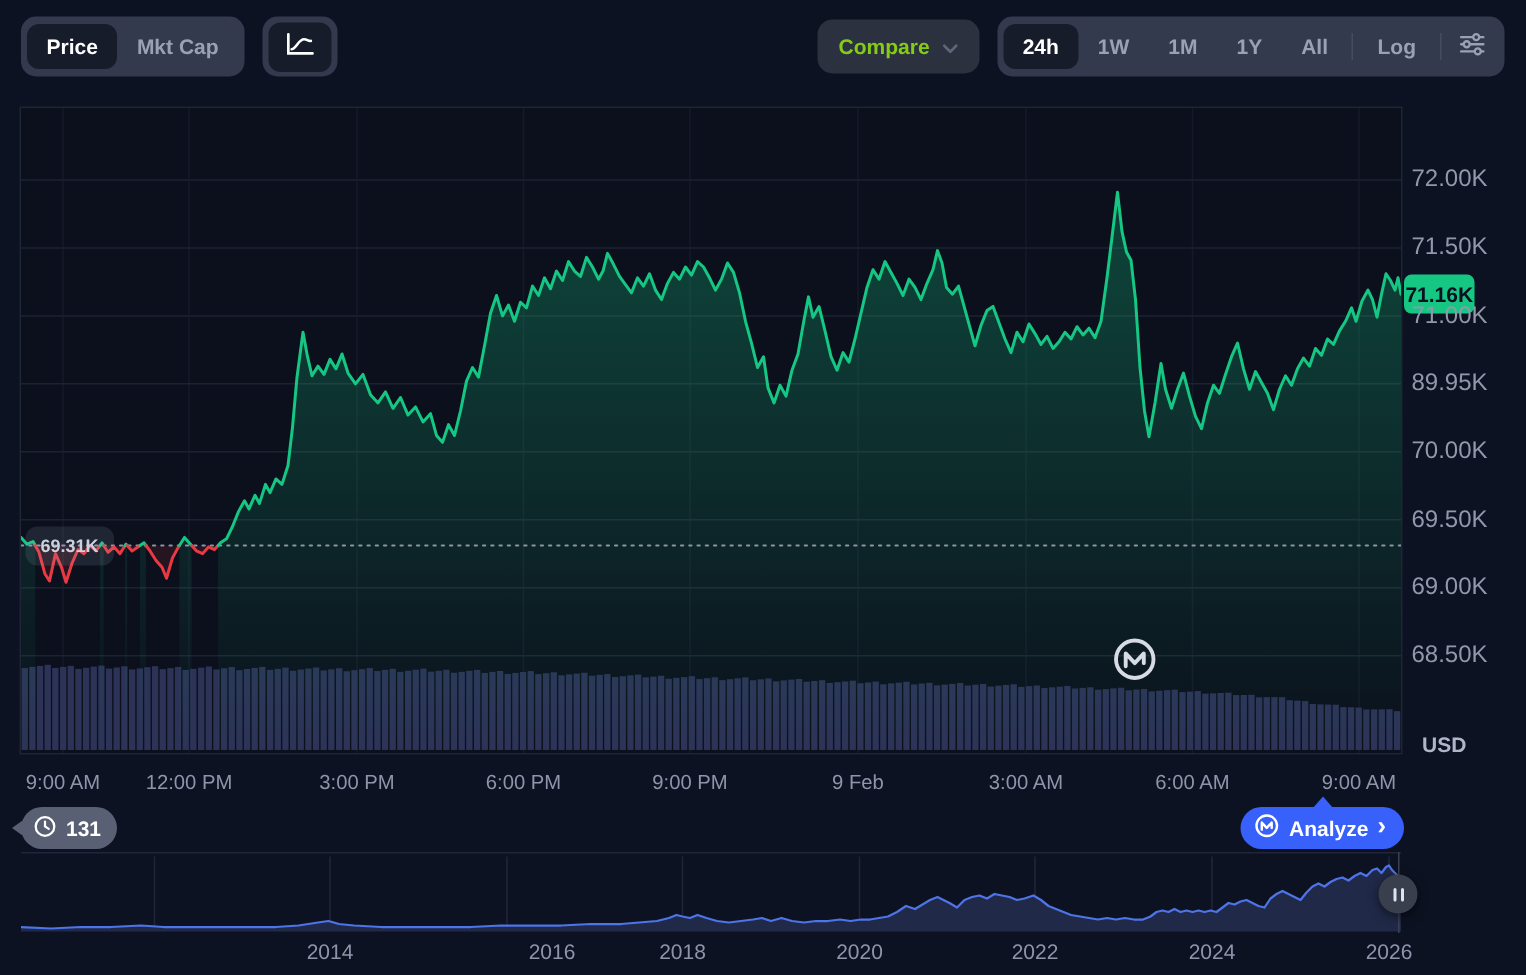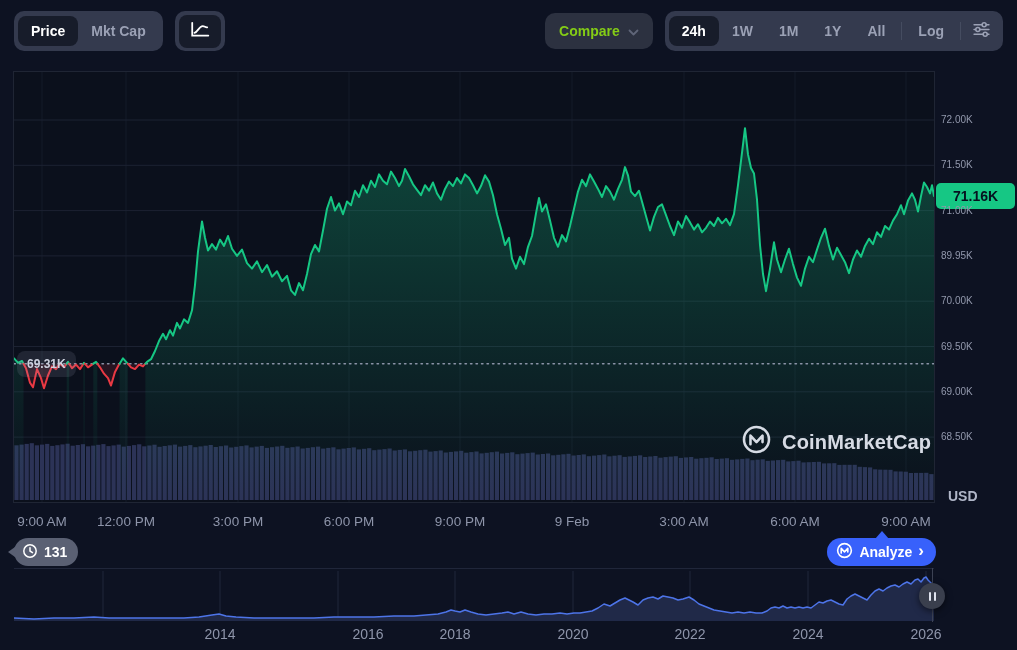--- a/index.html
+++ b/index.html
@@ -19,23 +19,23 @@
   .vdiv{width:1px;height:18px;background:#454c60;margin:0 3px;}
   .icon-btn{border:0;background:none;padding:4px 8px;cursor:pointer;display:flex;align-items:center;}
 
   
   .chart-wrap{position:absolute;left:13px;top:71px;width:920px;height:430px;border:1px solid #1f2534;background:#0b101c;}
   #main-svg{position:absolute;left:0;top:0;}
   .open-badge{position:absolute;left:3px;top:279px;background:rgba(165,172,192,0.14);color:#ccd1de;
     font-size:12px;font-weight:700;padding:4px 10px;border-radius:8px;line-height:18px;}
   .watermark{position:absolute;left:727px;top:352px;display:flex;align-items:center;gap:10px;color:#dfe3ec;opacity:.96;}
   .watermark span{font-size:20px;font-weight:700;letter-spacing:.2px;}
-  .last-badge{position:absolute;left:936px;top:183px;width:79px;height:26px;background:#16c784;color:#06101f;
+  .last-badge{position:absolute;left:936px;top:183px;width:47px;height:26px;background:#16c784;color:#06101f;
     font-size:14px;font-weight:800;border-radius:5px;text-align:center;line-height:26px;}
-  .ytick{position:absolute;left:941px;color:#9298ac;font-size:10px;font-weight:500;line-height:18px;}
+  .ytick{position:absolute;left:941px;color:#9298ac;font-size:16px;font-weight:500;line-height:18px;}
   .usd{position:absolute;left:948px;top:488px;color:#b0b6c8;font-size:14px;font-weight:700;}
   .xtick{position:absolute;top:514px;transform:translateX(-50%);color:#8e95aa;font-size:13.5px;font-weight:500;}
 
   
   .hist-badge{position:absolute;left:14px;top:538px;height:28px;background:#5a6073;border-radius:14px;
     display:flex;align-items:center;gap:6px;padding:0 11px 0 8px;color:#fff;font-size:14px;font-weight:700;cursor:pointer;}
   .hist-badge:before{content:"";position:absolute;left:-6px;top:9px;border-top:5px solid transparent;
     border-bottom:5px solid transparent;border-right:7px solid #5a6073;}
   .analyze{position:absolute;right:81px;top:538px;height:28px;border:0;background:#3861fb;border-radius:14px;
     display:flex;align-items:center;gap:6px;padding:0 12px 0 9px;color:#fff;font-family:inherit;
@@ -345,21 +345,20 @@
         <path d="M131.4 291.7L133.0 289.9L137.0 287.2L141.0 279.0L145.0 269.1L149.0 261.8L152.0 267.3L156.0 258.2L159.0 263.6L163.0 250.9L166.0 256.4L170.0 247.3L174.0 250.9L178.0 238.3L181.0 212.9L184.0 179.4L188.0 149.5L191.0 165.8L194.0 178.5L198.0 172.1L202.0 177.6L206.0 167.6L210.0 173.9L214.0 164.0L218.0 176.7L223.0 183.9L228.0 177.6L233.0 191.1L238.0 196.6L243.0 189.3L248.0 200.2L253.0 193.0L258.0 204.7L263.0 199.3L268.0 209.3L273.0 203.8L277.0 218.3L281.0 222.9L285.0 211.1L289.0 218.3L293.0 202.0L297.0 182.1L301.0 173.0L305.0 179.4L309.0 158.5L313.0 136.8L317.0 125.0L321.0 138.6L325.0 131.4L329.0 142.2L333.0 129.5L337.0 133.2L341.0 118.7L345.0 125.0L349.0 113.2L353.0 120.5L357.0 108.7L361.0 115.0L365.0 102.4L369.0 108.7L373.0 112.3L377.0 99.6L381.0 106.0L385.0 114.1L388.0 108.7L391.0 96.9L395.0 104.2L399.0 112.3L403.0 117.8L407.0 123.2L411.0 113.2L415.0 118.7L419.0 110.5L423.0 121.4L427.0 127.7L431.0 116.9L435.0 109.6L439.0 114.1L443.0 106.0L447.0 111.4L451.0 102.4L455.0 106.0L459.0 113.2L463.0 121.4L467.0 114.1L471.0 103.3L475.0 109.6L479.0 123.2L483.0 142.2L487.0 156.7L491.0 173.0L495.0 165.8L498.0 186.6L502.0 196.6L506.0 184.8L510.0 192.1L514.0 174.8L518.0 164.0L522.0 141.3L525.0 125.9L528.0 139.5L532.0 132.3L536.0 148.6L540.0 165.8L544.0 174.8L548.0 163.1L552.0 169.4L556.0 154.0L560.0 136.8L564.0 119.6L568.0 107.8L572.0 114.1L576.0 102.4L580.0 109.6L584.0 116.9L588.0 125.0L592.0 114.1L596.0 119.6L600.0 127.7L604.0 116.9L608.0 107.8L611.0 95.1L614.0 103.3L617.0 119.6L621.0 124.1L625.0 118.7L629.0 133.2L633.0 147.7L636.0 158.5L640.0 144.9L644.0 135.0L648.0 132.3L652.0 143.1L656.0 154.0L660.0 163.1L664.0 149.5L668.0 155.8L672.0 144.0L676.0 150.4L680.0 157.6L684.0 152.2L688.0 160.3L692.0 155.8L696.0 149.5L700.0 154.0L704.0 145.8L708.0 151.3L712.0 146.8L716.0 153.1L720.0 142.2L724.0 113.2L727.0 88.8L731.0 56.2L734.0 82.4L737.0 96.0L740.0 101.5L743.0 127.7L746.0 173.0L749.0 202.0L752.0 219.2L756.0 196.6L760.0 170.3L763.0 187.5L767.0 200.2L771.0 187.5L775.0 176.7L779.0 192.1L783.0 205.6L787.0 213.8L791.0 196.6L795.0 184.8L799.0 190.2L803.0 177.6L807.0 165.8L811.0 156.7L815.0 173.9L819.0 187.5L823.0 175.7L827.0 183.0L831.0 190.2L835.0 201.1L839.0 187.5L843.0 178.5L847.0 184.8L851.0 173.9L855.0 166.7L859.0 172.1L863.0 160.3L867.0 164.9L871.0 154.0L875.0 157.6L879.0 148.6L883.0 142.2L887.0 133.2L890.0 142.2L894.0 128.6L898.0 121.4L901.0 127.7L904.0 139.5L907.0 124.1L910.0 110.5L913.0 115.0L916.0 121.4L918.0 113.2L920.0 124.1" fill="none" stroke="#16c784" stroke-width="2" stroke-linejoin="round" stroke-linecap="round"></path>
       </svg>
     <div class="open-badge">69.31K</div>
     <div class="watermark">
       <span>
         <svg width="31" height="31" viewBox="0 0 36 36">
             <circle cx="18" cy="18" r="14.5" fill="none" stroke="#dfe3ec" stroke-width="3"></circle>
             <path d="M11 23.5V13.5L18 21l7-7.5V21" fill="none" stroke="#dfe3ec" stroke-width="3" stroke-linecap="round" stroke-linejoin="round"></path>
           </svg>
       </span>
-      <span>CoinMarketCap</span>
     </div>
   </div>
 
   <div class="last-badge">71.16K</div>
   <div id="y-axis">
       <div class="ytick" style="top: 111px;">72.00K</div>
       <div class="ytick" style="top: 156.3px;">71.50K</div>
       <div class="ytick" style="top: 201.6px;">71.00K</div>
       <div class="ytick" style="top: 246.9px;">89.95K</div>
       <div class="ytick" style="top: 292.2px;">70.00K</div>

